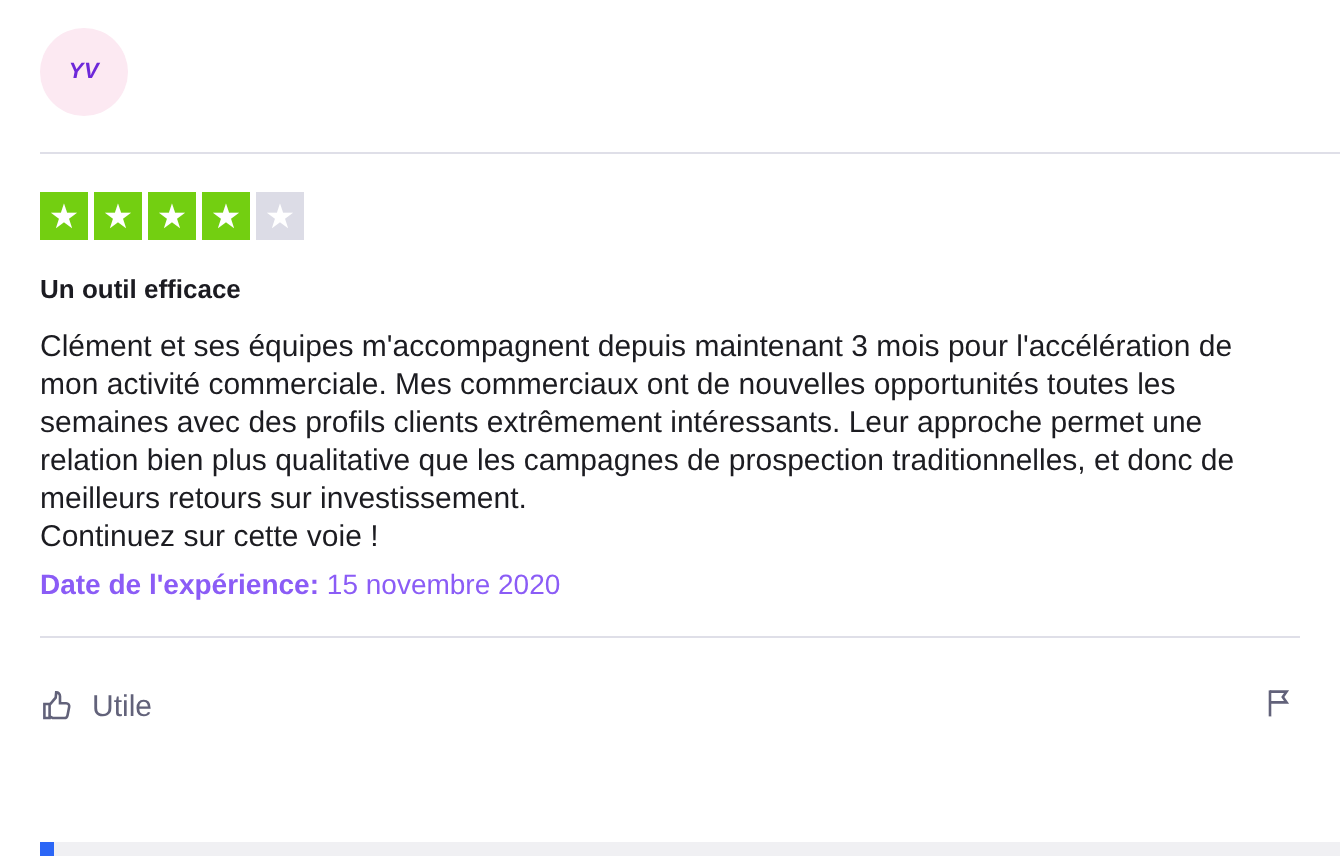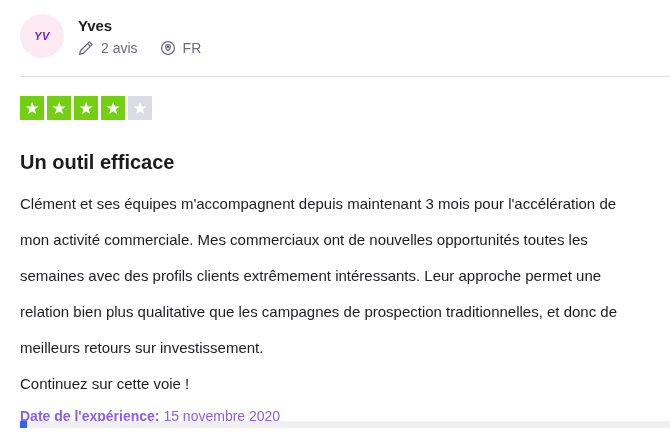--- a/index.html
+++ b/index.html
@@ -34,24 +34,24 @@
   .rating-row { display: flex; align-items: center; justify-content: space-between;
     margin-top: 19px; }
   .stars { display: flex; gap: 3px; }
   .star-box {
     width: 24px; height: 24px; display: flex; align-items: center;
     justify-content: center; color: #fff; font-size: 17px; line-height: 1;
   }
   .review-date { color: #6b6b80; font-size: 14px; }
 
   
-  .review-title { font-size: 20px; font-weight: bold; color: #1b1b21;
-    margin-top: 31px; cursor: pointer; }
+  .review-title { font-size: 13px; font-weight: bold; color: #1b1b21;
+    margin-top: 17px; cursor: pointer; }
   .review-body {
-    margin-top: 12px; font-size: 15px; line-height: 36px; color: #1c1c21;
+    margin-top: 12px; font-size: 15px; line-height: 19px; color: #1c1c21;
     white-space: pre-line; max-width: 625px;
   }
   .experience-row { margin-top: 6px; font-size: 14px; color: #8b5cf6; }
   .experience-label { font-weight: bold; }
 
   
   .footer-row { display: flex; align-items: center; margin-top: 12px;
     padding: 9px 0 10px 0; }
   .action-btn {
     background: none; border: none; display: inline-flex; align-items: center;
@@ -72,44 +72,20 @@
   .next-strip .blue-mark { width: 7px; height: 7px; background: #2b66f6; }
 </style>
 </head>
 <body>
 
 <div class="page">
   <div class="card">
 
     <div class="reviewer-row">
       <div class="avatar">YV</div>
-      <div class="reviewer-info">
-        <div class="reviewer-name">Yves</div>
-        <div class="reviewer-meta">
-          <span class="meta-item">
-            <span style="display:inline-flex">
-              <svg width="16" height="16" viewBox="0 0 16 16" fill="none" stroke-width="1.3">
-                <path d="M11.3 1.9 14 4.6 5.2 13.4l-3.6.9.9-3.6z"></path>
-                <path d="M9.6 3.6l2.7 2.7"></path>
-              </svg>
-            </span>
-            <span>2 avis</span>
-          </span>
-          <span class="meta-item">
-            <span style="display:inline-flex">
-              <svg width="16" height="16" viewBox="0 0 16 16" fill="none" stroke-width="1.3">
-                <circle cx="8" cy="8" r="6.4"></circle>
-                <path d="M8 4.6c-1.3 0-2.3 1-2.3 2.3 0 1.7 2.3 4 2.3 4s2.3-2.3 2.3-4c0-1.3-1-2.3-2.3-2.3z"></path>
-                <circle cx="8" cy="6.9" r="0.7"></circle>
-              </svg>
-            </span>
-            <span>FR</span>
-          </span>
-        </div>
-      </div>
     </div>
 
     <hr class="divider">
 
     <div class="rating-row">
       <div class="stars" id="stars">
           <span class="star-box" style="background: rgb(115, 207, 17);">★</span>
           <span class="star-box" style="background: rgb(115, 207, 17);">★</span>
           <span class="star-box" style="background: rgb(115, 207, 17);">★</span>
           <span class="star-box" style="background: rgb(115, 207, 17);">★</span>

